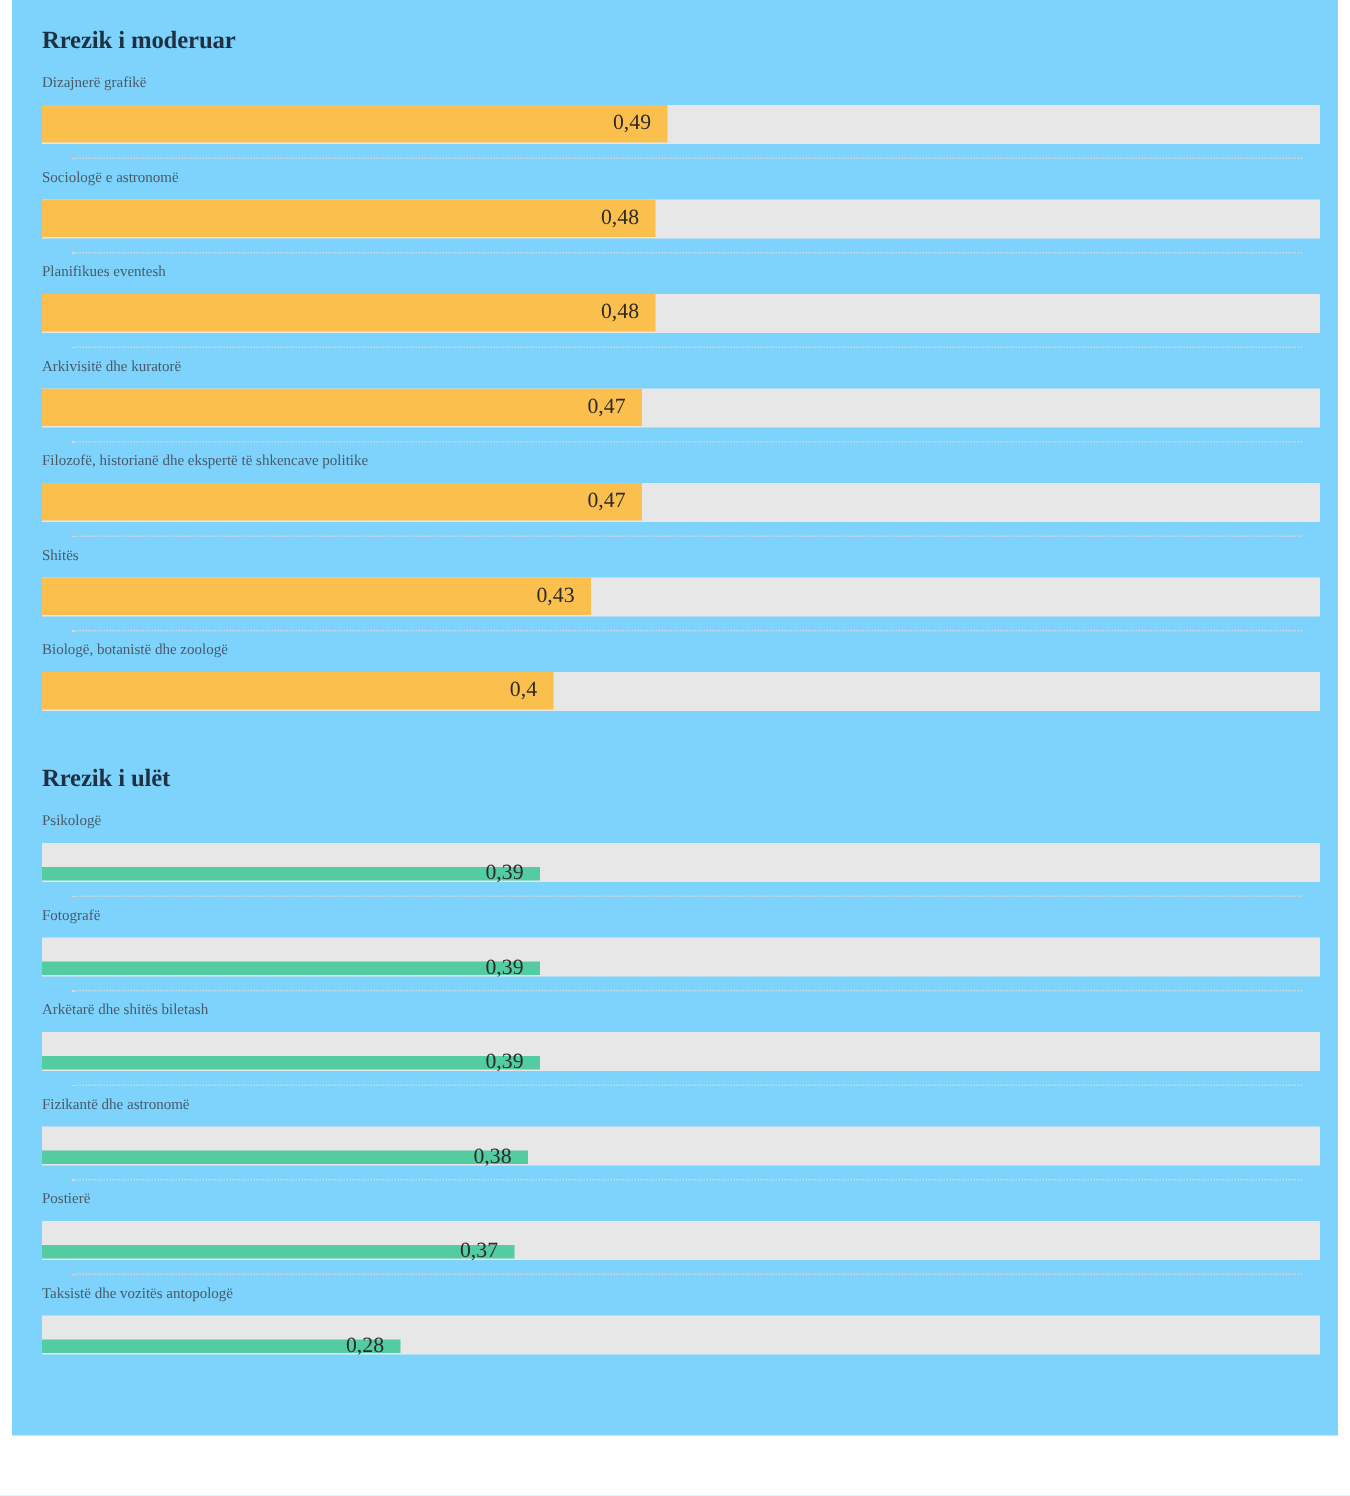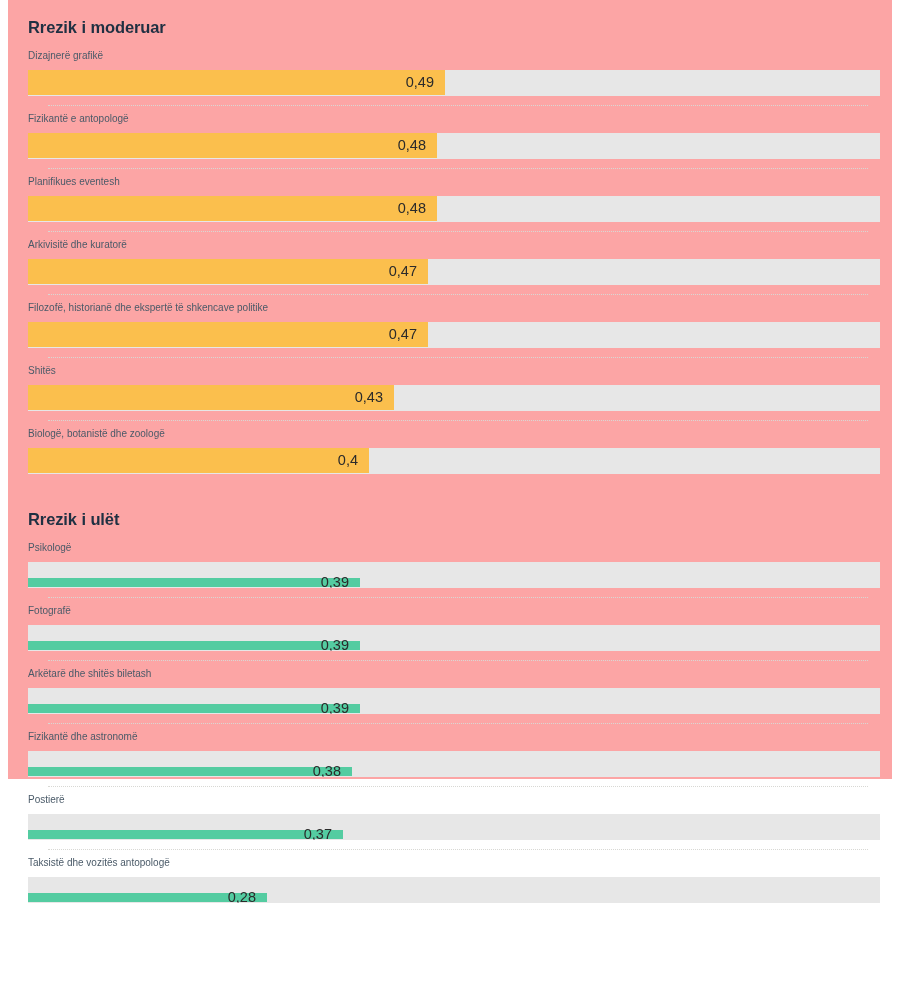--- a/index.html
+++ b/index.html
@@ -14,23 +14,24 @@
     overflow: hidden;
     font-family: "Liberation Sans", "DejaVu Sans", sans-serif;
     -webkit-font-smoothing: antialiased;
   }
 
   #chart-root {
     position: absolute;
     left: 8px;
     top: 0;
     width: 884px;
-    height: 779px;
-    background: #fca5a5;
+    height: 957px;
+    background: #7dd3fc;
     box-sizing: border-box;
+    font-family: Liberation Serif, serif;
   }
 
   .section {
     position: relative;
   }
   .section + .section {
     margin-top: 34px;
   }
 
   .section-title {
@@ -112,21 +113,21 @@
         <div class="bar-row">
           <div class="bar-label">Dizajnerë grafikë</div>
           <div class="bar-track">
             <div class="bar-fill moderate" style="width: 417px;">
               <span class="bar-value">0,49</span>
             </div>
           </div>
           <div class="row-sep"></div>
         </div>
         <div class="bar-row">
-          <div class="bar-label">Fizikantë e antopologë</div>
+          <div class="bar-label">Sociologë e astronomë</div>
           <div class="bar-track">
             <div class="bar-fill moderate" style="width: 409px;">
               <span class="bar-value">0,48</span>
             </div>
           </div>
           <div class="row-sep"></div>
         </div>
         <div class="bar-row">
           <div class="bar-label">Planifikues eventesh</div>
           <div class="bar-track">

